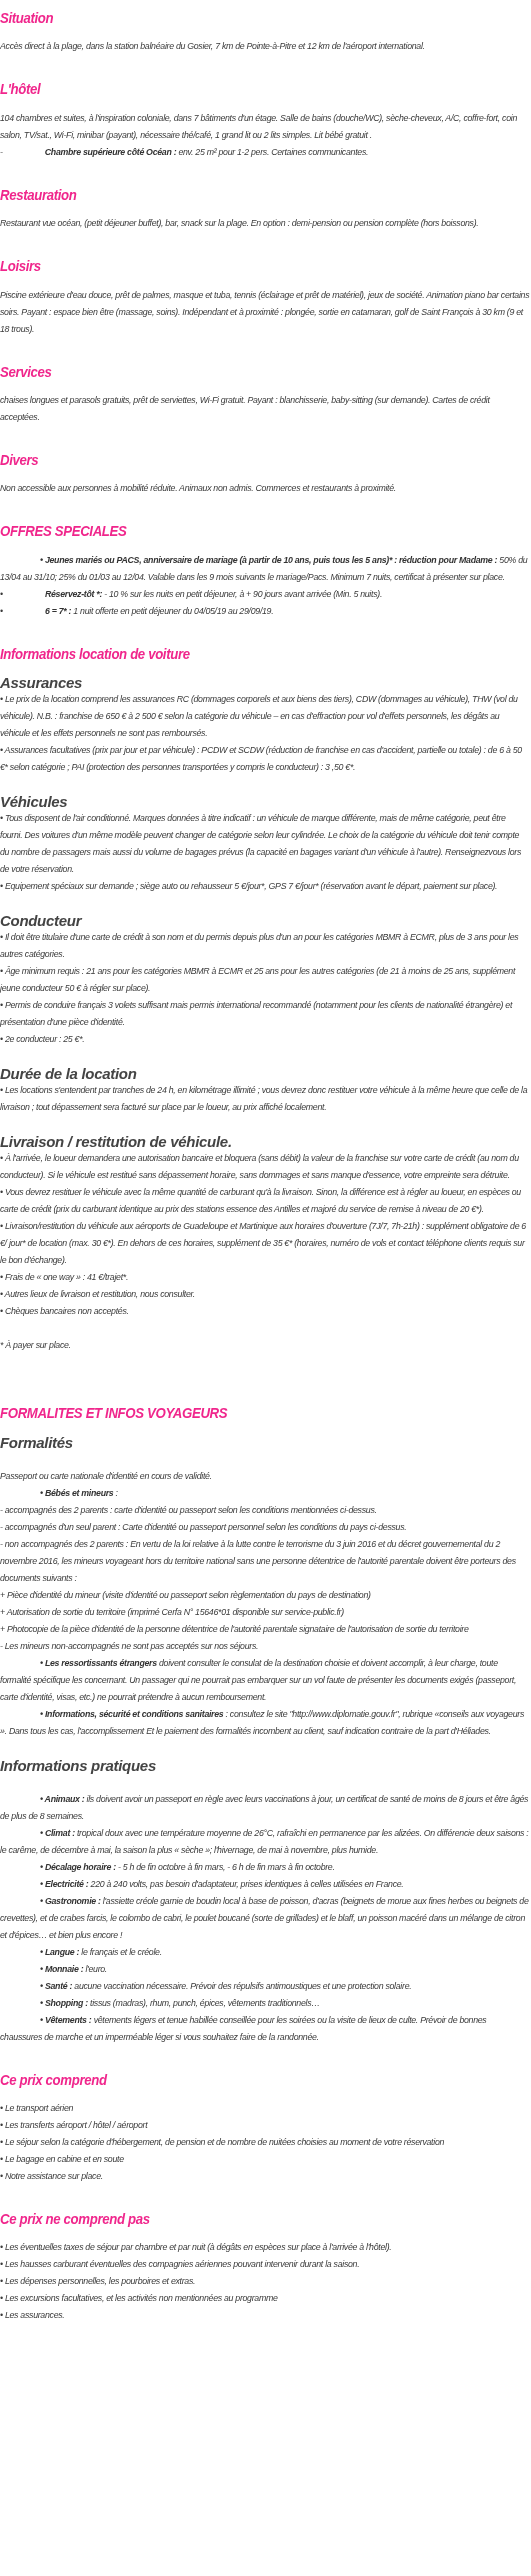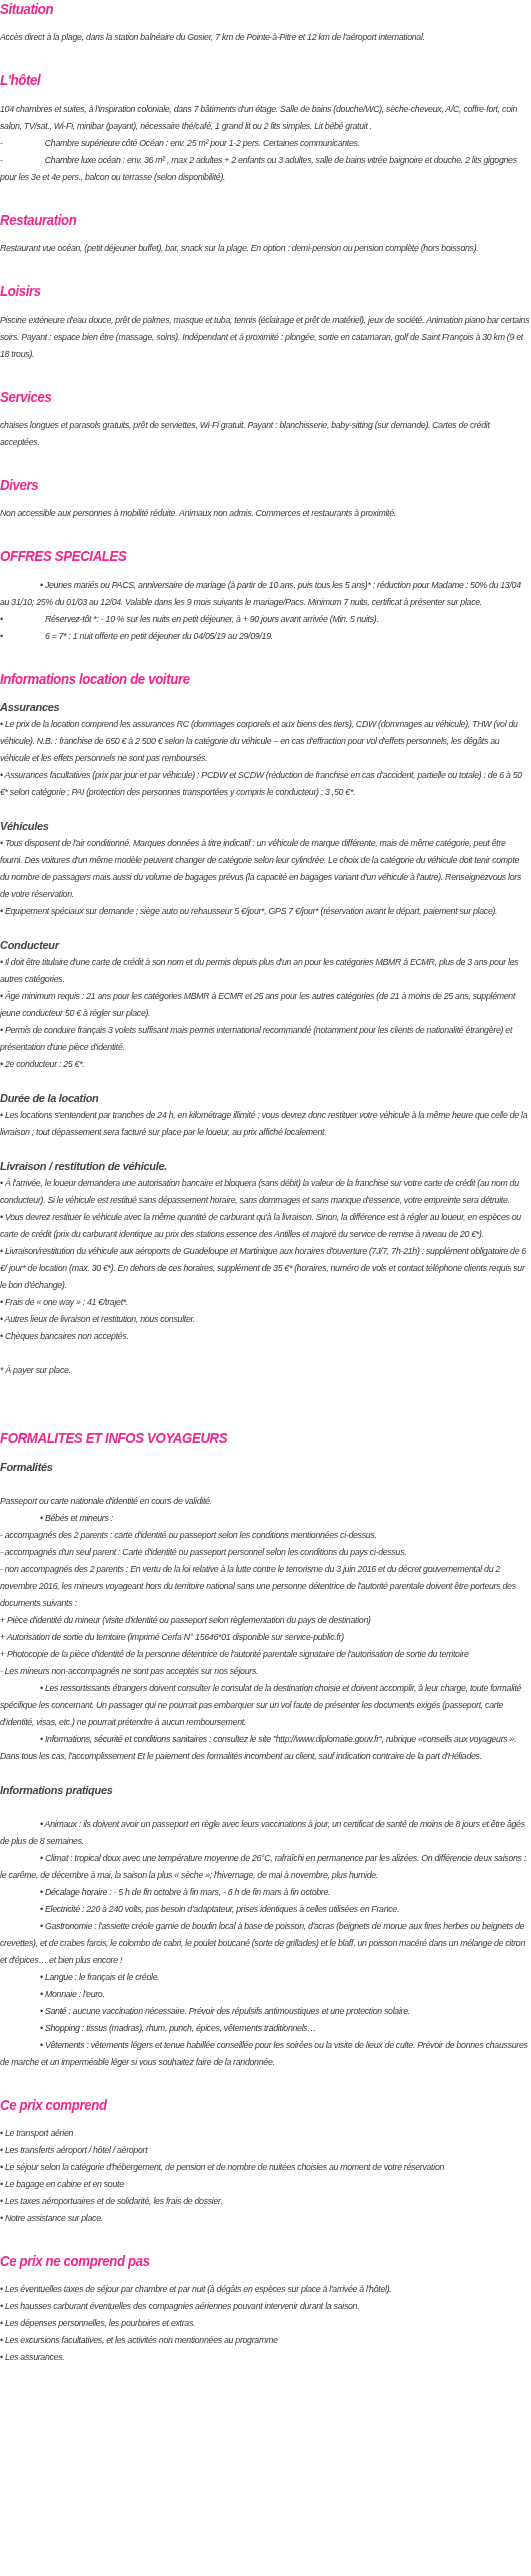--- a/index.html
+++ b/index.html
@@ -1,21 +1,21 @@
 <!DOCTYPE html>
 <html style="font-size:11.2px"><head>
   <meta charset="utf-8">
   <style>
     html, body { margin: 0; padding: 0; background: #ffffff; }
     body {
       width: 531px;
       font-family: "Liberation Sans Narrow", "Liberation Sans", "DejaVu Sans", sans-serif;
       color: #3a3a3a;
     }
-    .doc { padding: 0 1.4px 0 0; }
+    .doc { padding: 0 1.4px 0 0; margin-top: 9px; }
     .section { margin: 0; }
     h2 {
       color: #f0268c;
       font-family: "Liberation Sans", sans-serif;
       font-style: italic;
       font-weight: bold;
       font-size: 14.7px;
       letter-spacing: -0.4px;
       margin: 0;
       line-height: 19.6px;
@@ -23,25 +23,25 @@
       transform-origin: left center;
       white-space: nowrap;
     }
     .p {
       font-style: italic;
       font-size: 8.8px;
       line-height: 17px;
       letter-spacing: -0.3px;
       margin: 0;
     }
-    .p b { font-weight: normal; color: #333; padding-left: 40px; }
+    .p b { font-weight: bold; color: #333; padding-left: 40px; }
     .sub {
       font-style: italic;
       font-weight: bold;
-      font-size: 11px;
+      font-size: 15px;
       line-height: 17px;
       letter-spacing: -0.3px;
       color: #444;
       margin: 0;
     }
     .gap-s { height: 17px; }
     .gap-m { height: 25px; }
     .gap-h { height: 9.8px; }
   </style>
 </head>
@@ -54,21 +54,20 @@
     <div class="gap-h"></div>
     <p class="p">Accès direct à la plage, dans la station balnéaire du Gosier, 7 km de Pointe-à-Pitre et 12 km de l'aéroport international.</p>
   </section>
   <div class="gap-m"></div>
 
   <section class="section">
     <h2>L'hôtel</h2>
     <div class="gap-h"></div>
     <p class="p">104 chambres et suites, à l'inspiration coloniale, dans 7 bâtiments d'un étage. Salle de bains (douche/WC), sèche-cheveux, A/C, coffre-fort, coin salon, TV/sat., Wi-Fi, minibar (payant), nécessaire thé/café, 1 grand lit ou 2 lits simples. Lit bébé gratuit .</p>
     <p class="p">- <b>Chambre supérieure côté Océan :</b><span> env. 25 m² pour 1-2 pers. Certaines  communicantes.</span></p>
-    <p class="p">- <b>Chambre luxe océan</b><span> : env. 36 m² , max 2 adultes + 2 enfants ou 3 adultes, salle de bains vitrée baignoire et douche. 2 lits gigognes pour  les 3e et 4e  pers., balcon ou terrasse (selon disponibilité).</span></p>
   </section>
   <div class="gap-m"></div>
 
   <section class="section">
     <h2>Restauration</h2>
     <div class="gap-h"></div>
     <p class="p">Restaurant vue océan, (petit déjeuner buffet), bar, snack sur la plage. En option : demi-pension ou pension complète (hors boissons).</p>
   </section>
   <div class="gap-m"></div>
 
@@ -173,21 +172,20 @@
   </section>
   <div class="gap-m"></div>
 
   <section class="section">
     <h2>Ce prix comprend</h2>
     <div class="gap-h"></div>
     <p class="p">• Le transport aérien</p>
     <p class="p">• Les transferts aéroport / hôtel / aéroport</p>
     <p class="p">• Le séjour selon la catégorie d'hébergement, de pension et de nombre de nuitées choisies au moment de votre réservation</p>
     <p class="p">• Le bagage en cabine et en soute</p>
-    <p class="p">• Les taxes aéroportuaires et de solidarité, les frais de dossier.</p>
     <p class="p">• Notre assistance sur place.</p>
   </section>
   <div class="gap-m"></div>
 
   <section class="section">
     <h2>Ce prix ne comprend pas</h2>
     <div class="gap-h"></div>
     <p class="p">• Les éventuelles taxes de séjour par chambre et par nuit (à dégâts en espèces sur place à l'arrivée à l'hôtel).</p>
     <p class="p">• Les hausses carburant éventuelles des compagnies aériennes pouvant intervenir durant la saison.</p>
     <p class="p">• Les dépenses personnelles, les pourboires et extras.</p>

